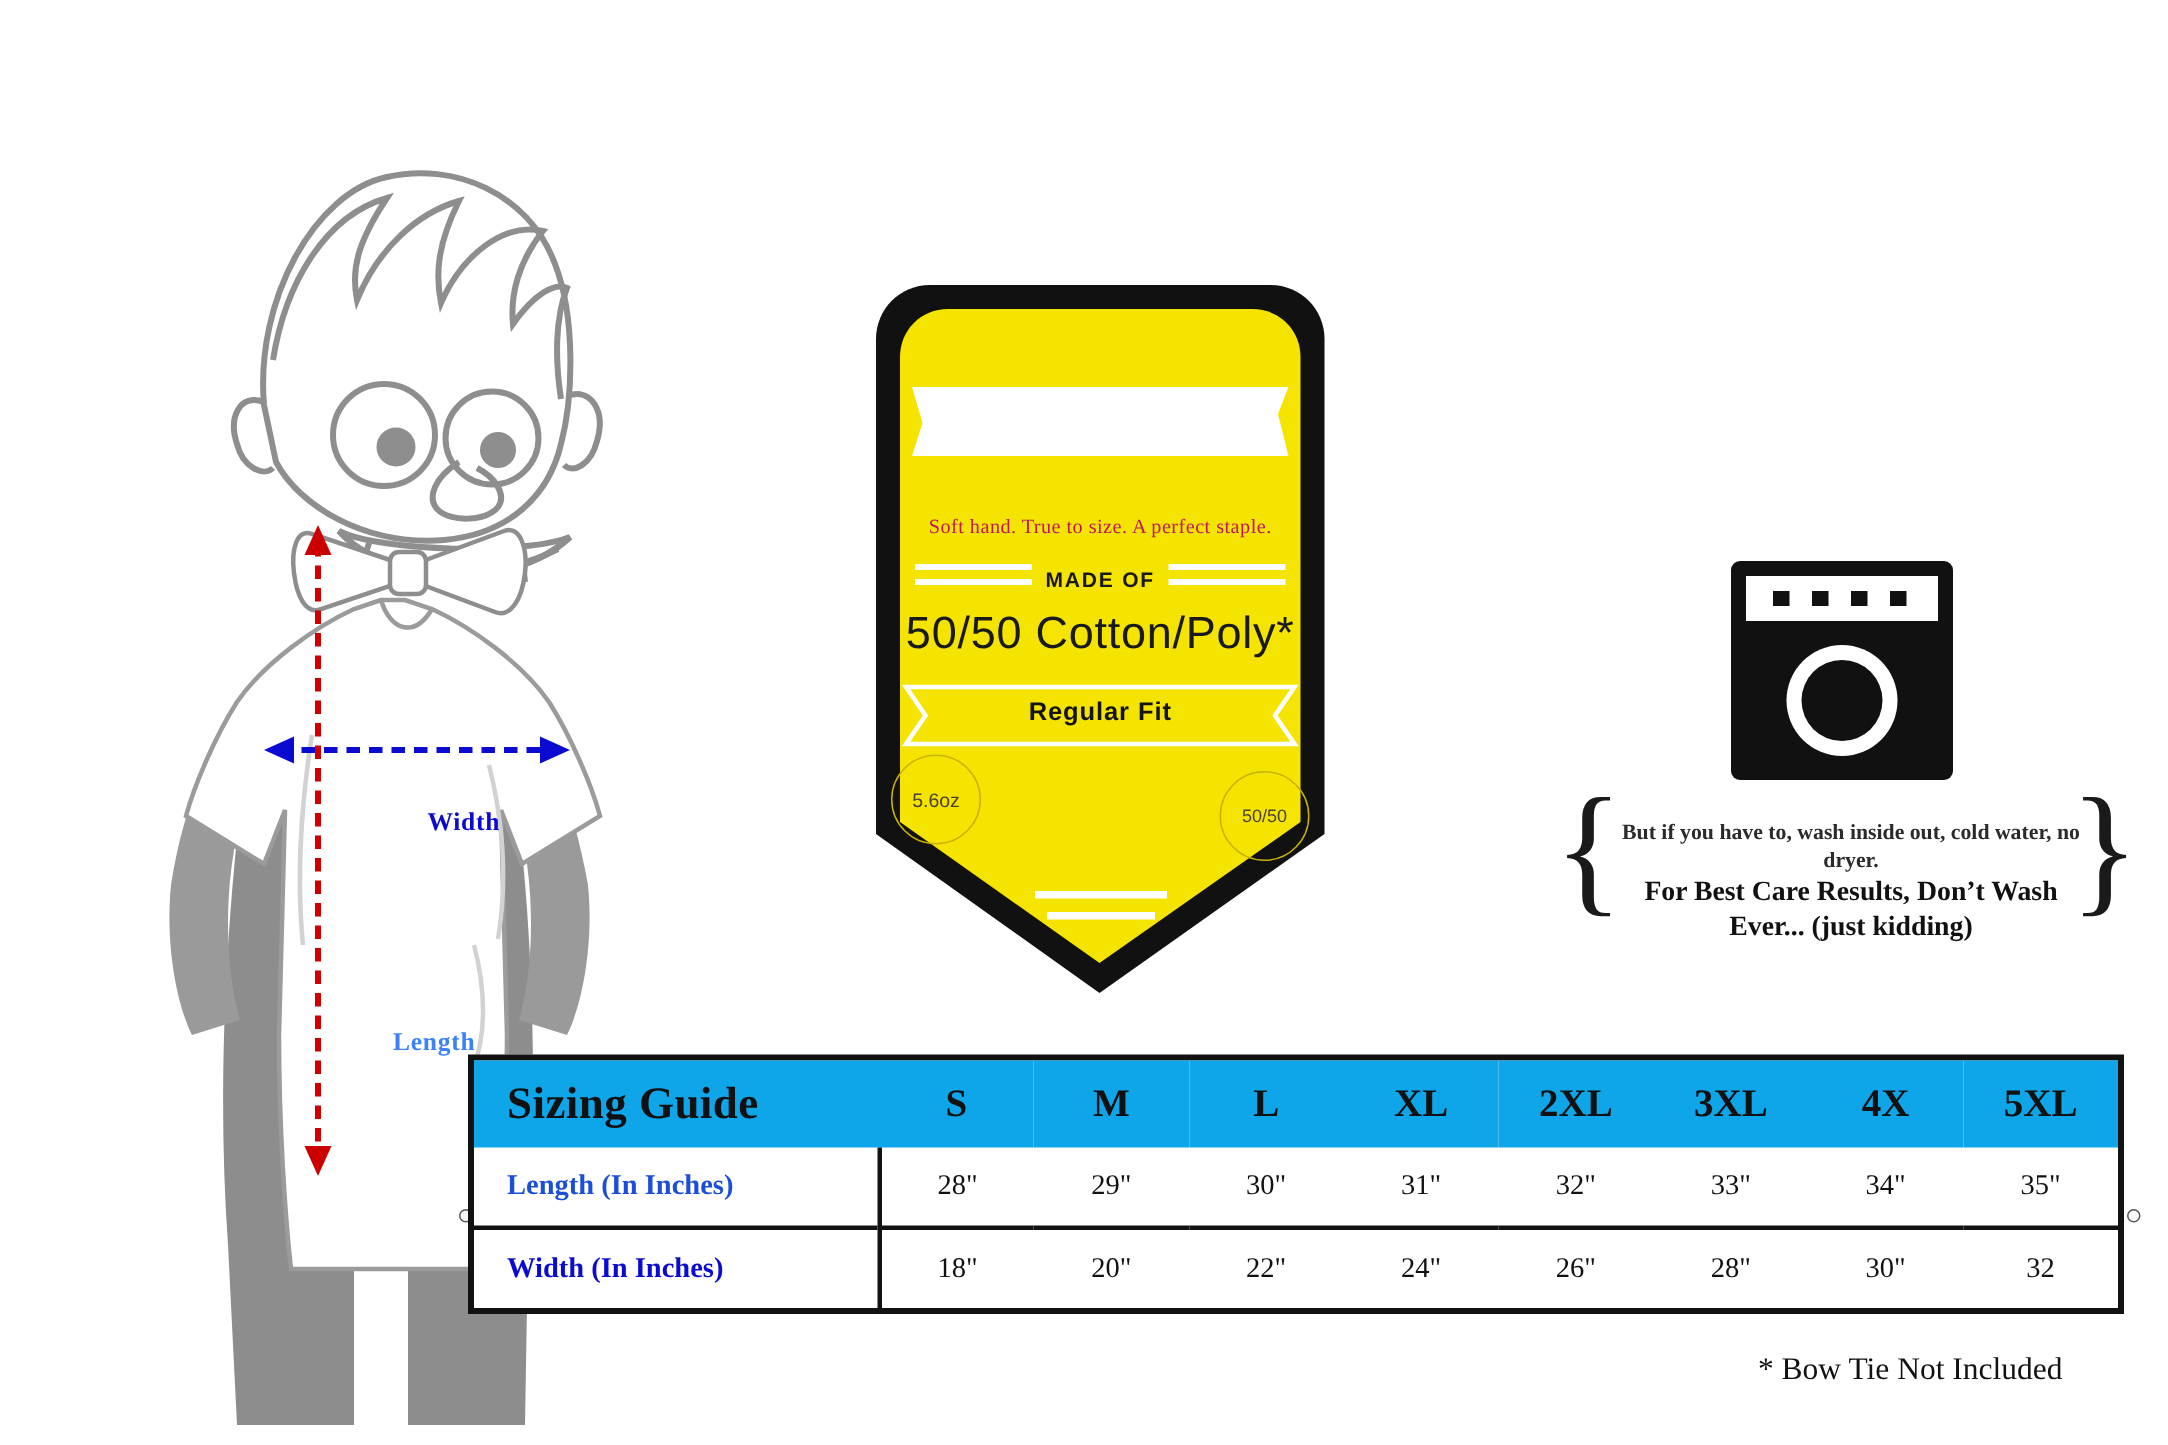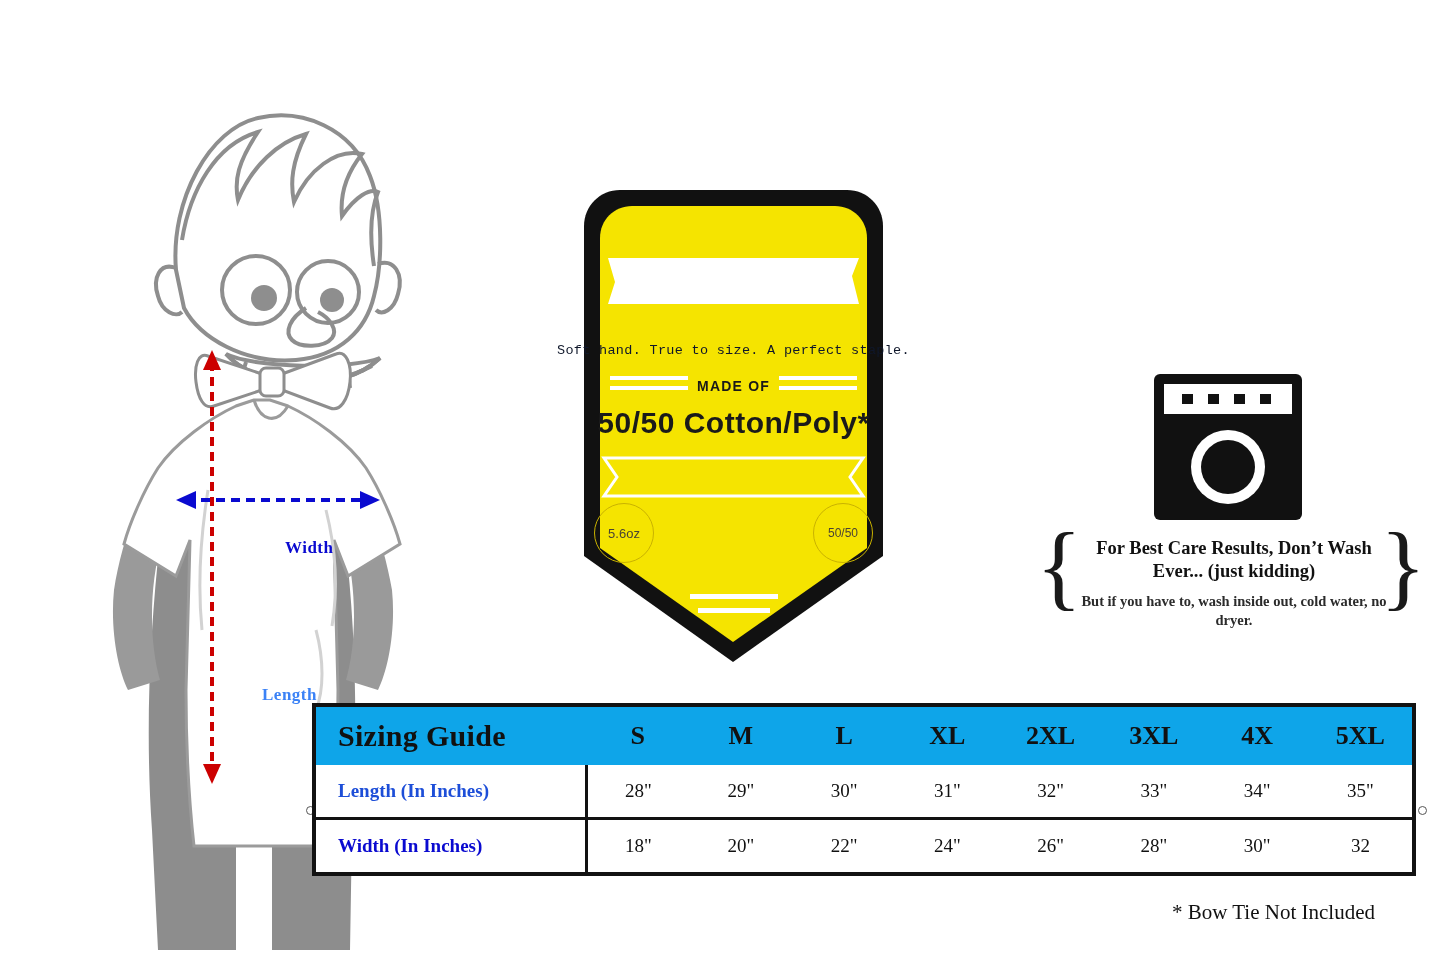--- a/index.html
+++ b/index.html
@@ -61,40 +61,39 @@
   }
   #tag-title {
     top: 82px;
     font-family: "Liberation Serif", serif;
     font-size: 31px;
     color: #141414;
     letter-spacing: 0.5px;
   }
   #tag-sub {
     top: 157px;
-    font-family: Liberation Mono, monospace;
+    font-family: Liberation Serif, serif;
     font-size: 13.5px;
-    color: #0f172a;
+    color: #be185d;
     letter-spacing: 0.3px;
   }
   #tag-madeof {
     top: 192px;
     font-family: "Liberation Sans", sans-serif;
     font-weight: bold;
     font-size: 14px;
     color: #191919;
     letter-spacing: 1.2px;
   }
   #tag-blend {
     top: 220px;
     font-family: "Liberation Sans", sans-serif;
     font-size: 30px;
     color: #1a1a1a;
     letter-spacing: 0.5px;
-    font-weight: bold;
   }
   #tag-fit {
     top: 279px;
     font-family: "Liberation Sans", sans-serif;
     font-weight: bold;
     font-size: 17px;
     color: #141414;
     letter-spacing: 0.6px;
   }
   .tag-circle {
@@ -104,21 +103,21 @@
     border-radius: 50%;
     border: 1.5px solid #c9b200;
     display: flex;
     align-items: center;
     justify-content: center;
     font-size: 13px;
     color: #4a4333;
     font-family: "Liberation Sans", sans-serif;
   }
   #tag-weight { left: 42px; top: 317px; }
-  #tag-ratio  { right: 42px; top: 317px; font-size: 12px; }
+  #tag-ratio  { right: 42px; top: 328px; font-size: 12px; }
 
   
   #care {
     position: absolute;
     left: 1022px;
     top: 372px;
     width: 410px;
     height: 275px;
   }
   #washer-icon {
@@ -320,20 +319,21 @@
 
     <path d="M52 272 L311 272 L298 291 L311 310 L52 310 L65 291 Z" fill="none" stroke="#ffffff" stroke-width="3"></path>
 
     <rect x="138" y="408" width="88" height="5" fill="#ffffff"></rect>
     <rect x="146" y="422" width="72" height="5" fill="#ffffff"></rect>
   </svg>
 
   <div class="tag-text" id="tag-sub">Soft hand. True to size. A perfect staple.</div>
   <div class="tag-text" id="tag-madeof">MADE OF</div>
   <div class="tag-text" id="tag-blend">50/50 Cotton/Poly*</div>
+  <div class="tag-text" id="tag-fit">Regular Fit</div>
   <div class="tag-circle" id="tag-weight">5.6oz</div>
   <div class="tag-circle" id="tag-ratio">50/50</div>
 </div>
 
 <div id="care">
   <svg id="washer-icon" width="152" height="150" viewBox="0 0 152 150">
     <rect x="2" y="2" width="148" height="146" rx="6" fill="#111111"></rect>
     <rect x="12" y="12" width="128" height="30" fill="#ffffff"></rect>
     <g fill="#111111">
       <rect x="30" y="22" width="11" height="10"></rect>
@@ -342,22 +342,22 @@
       <rect x="108" y="22" width="11" height="10"></rect>
     </g>
     <circle cx="76" cy="95" r="37" fill="#ffffff"></circle>
     <circle cx="76" cy="95" r="27" fill="#111111"></circle>
   </svg>
 
   <div class="brace" id="brace-left">{</div>
   <div class="brace" id="brace-right">}</div>
 
   <div id="care-text">
+    <div id="care-body">But if you have to, wash inside out, cold water, no dryer.</div>
     <div id="care-head">For Best Care Results, Don’t Wash Ever... (just kidding)</div>
-    <div id="care-body">But if you have to, wash inside out, cold water, no dryer.</div>
   </div>
 </div>
 
 <div class="nub" id="nub-left"></div>
 <div class="nub" id="nub-right"></div>
 
 <div id="sizing">
   <table>
     <colgroup>
       <col style="width:270px">

